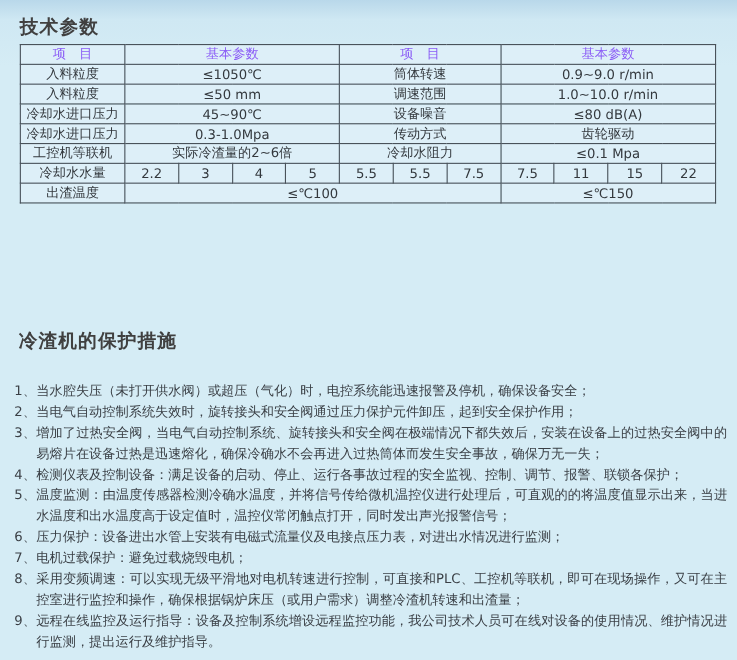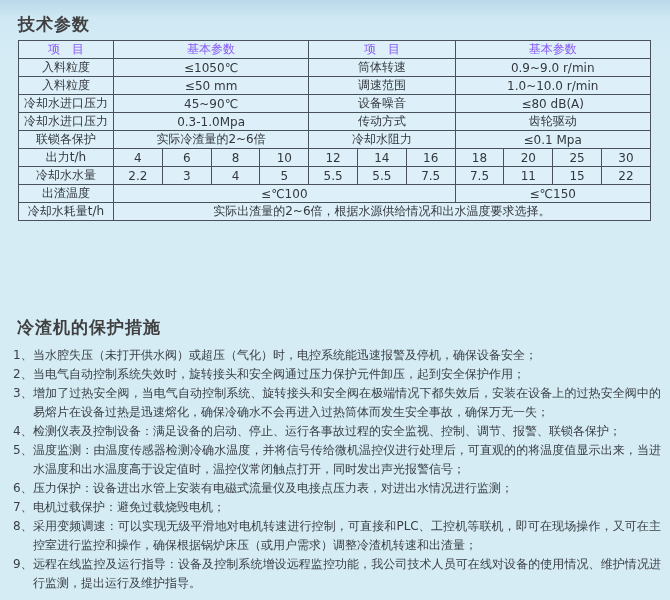--- a/index.html
+++ b/index.html
@@ -13,21 +13,21 @@
     position: relative;
   }
   .page-title {
     position: absolute;
     font-size: 17px;
     font-weight: bold;
     color: #404040;
     letter-spacing: 1px;
   }
   #tech-title { left: 18px; top: 13px; }
-  #prot-title { left: 17px; top: 316px; }
+  #prot-title { left: 17px; top: 298px; }
 
   table.params {
     position: absolute;
     left: 18px; top: 40px;
     width: 632px;
     border-collapse: collapse;
     table-layout: fixed;
   }
   table.params td {
     border: 1px solid #49525a;
@@ -99,61 +99,43 @@
       <td colspan="3">设备噪音</td>
       <td colspan="4">≤80 dB(A)</td>
     </tr>
     <tr>
       <td>冷却水进口压力</td>
       <td colspan="4">0.3-1.0Mpa</td>
       <td colspan="3">传动方式</td>
       <td colspan="4">齿轮驱动</td>
     </tr>
     <tr>
-      <td>联锁各保护</td>
+      <td>工控机等联机</td>
       <td colspan="4">实际冷渣量的2~6倍</td>
       <td colspan="3">冷却水阻力</td>
       <td colspan="4">≤0.1 Mpa</td>
-    </tr>
-    <tr>
-      <td>出力t/h</td>
-      <td>4</td>
-      <td>6</td>
-      <td>8</td>
-      <td>10</td>
-      <td>12</td>
-      <td>14</td>
-      <td>16</td>
-      <td>18</td>
-      <td>20</td>
-      <td>25</td>
-      <td>30</td>
     </tr>
     <tr>
       <td>冷却水水量</td>
       <td>2.2</td>
       <td>3</td>
       <td>4</td>
       <td>5</td>
       <td>5.5</td>
       <td>5.5</td>
       <td>7.5</td>
       <td>7.5</td>
       <td>11</td>
       <td>15</td>
       <td>22</td>
     </tr>
     <tr>
       <td>出渣温度</td>
       <td colspan="7">≤℃100</td>
       <td colspan="4">≤℃150</td>
-    </tr>
-    <tr>
-      <td>冷却水耗量t/h</td>
-      <td colspan="11">实际出渣量的2~6倍，根据水源供给情况和出水温度要求选择。</td>
     </tr>
   </tbody>
 </table>
 
 <h1 id="prot-title" class="page-title">冷渣机的保护措施</h1>
 
 <div class="prot-list">
   <div class="prot-item">
     <span class="num">1、</span>
     <span class="txt">当水腔失压（未打开供水阀）或超压（气化）时，电控系统能迅速报警及停机，确保设备安全；</span>

